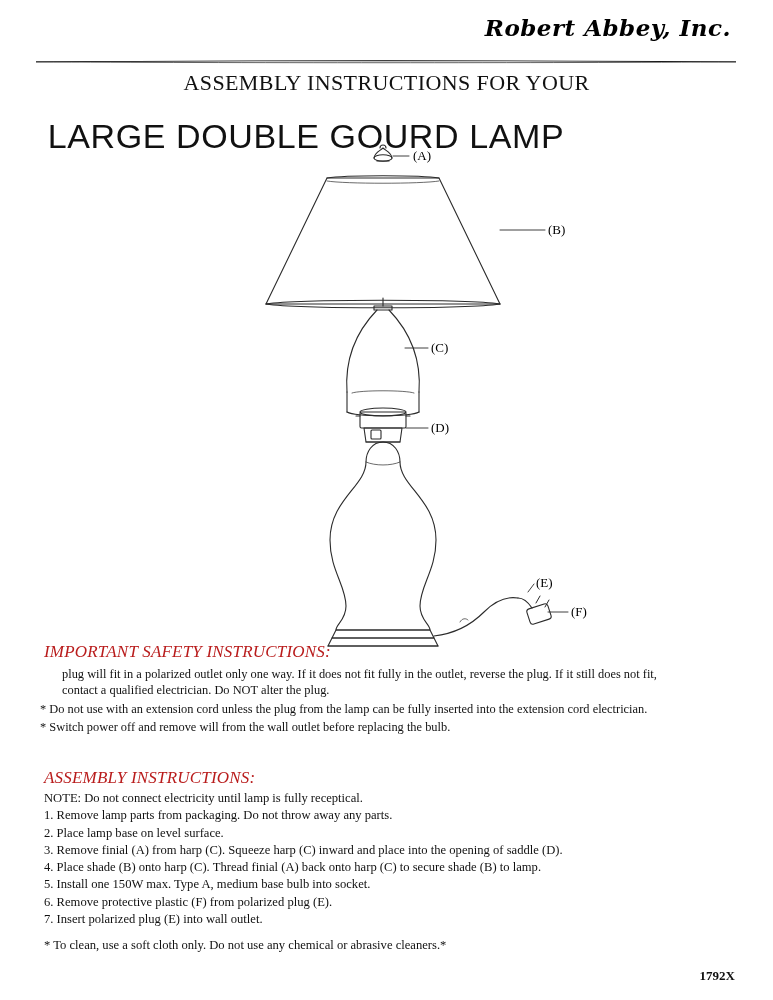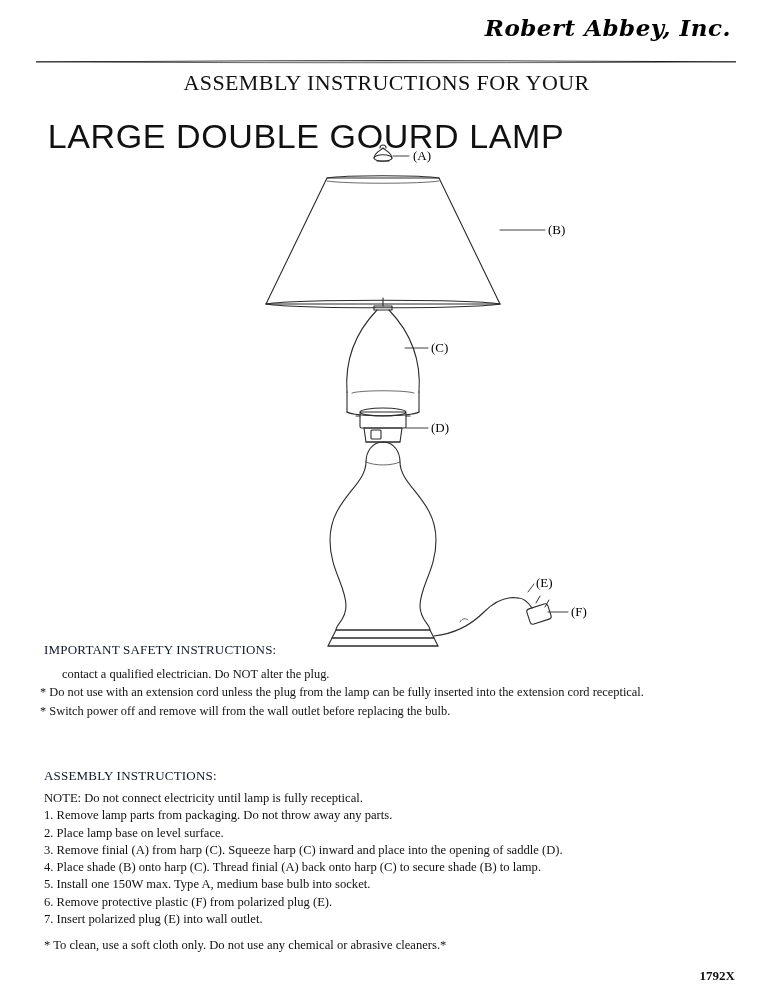--- a/index.html
+++ b/index.html
@@ -77,24 +77,25 @@
   .callout {
     position: absolute;
     font-size: 13px;
     font-family: "Liberation Serif", serif;
     color: #000;
   }
 
   
   .section-head {
     position: absolute;
-    font-size: 13px;
+    font-size: 17px;
     letter-spacing: 0.2px;
     font-family: "Liberation Serif", serif;
-    color: #0f172a;
+    color: #b91c1c;
+    font-style: italic;
   }
   .safety-head { top: 642px; left: 44px; }
   .assembly-head { top: 768px; left: 44px; }
 
   .safety-list {
     position: absolute;
     top: 666px;
     left: 40px;
     width: 694px;
     font-size: 12.4px;
@@ -230,23 +231,24 @@
     <span class="callout" style="top:82px; left:548px;">(B)</span>
     <span class="callout" style="top:200px; left:431px;">(C)</span>
     <span class="callout" style="top:280px; left:431px;">(D)</span>
     <span class="callout" style="top:435px; left:536px;">(E)</span>
     <span class="callout" style="top:464px; left:571px;">(F)</span>
   </div>
 
   <div class="section-head safety-head">IMPORTANT SAFETY INSTRUCTIONS:</div>
   <div class="safety-list">
     <p class="safety-item">
+      <span class="cont">plug will fit in a polarized outlet only one way. If it does not fit fully in the outlet, reverse the plug. If it still does not fit,</span>
       <span class="cont">contact a qualified electrician. Do NOT alter the plug.</span>
     </p>
-    <p class="safety-item">* Do not use with an extension cord unless the plug from the lamp can be fully inserted into the extension cord receptical.</p>
+    <p class="safety-item">* Do not use with an extension cord unless the plug from the lamp can be fully inserted into the extension cord electrician.</p>
     <p class="safety-item">* Switch power off and remove will from the wall outlet before replacing the bulb.</p>
   </div>
 
   <div class="section-head assembly-head">ASSEMBLY INSTRUCTIONS:</div>
   <div class="assembly-list">
     <p>NOTE: Do not connect electricity until lamp is fully receptical.</p>
     <p>1. Remove lamp parts from packaging. Do not throw away any parts.</p>
     <p>2. Place lamp base on level surface.</p>
     <p>3. Remove finial (A) from harp (C). Squeeze harp (C) inward and place into the opening of saddle (D).</p>
     <p>4. Place shade (B) onto harp (C). Thread finial (A) back onto harp (C) to secure shade (B) to lamp.</p>

